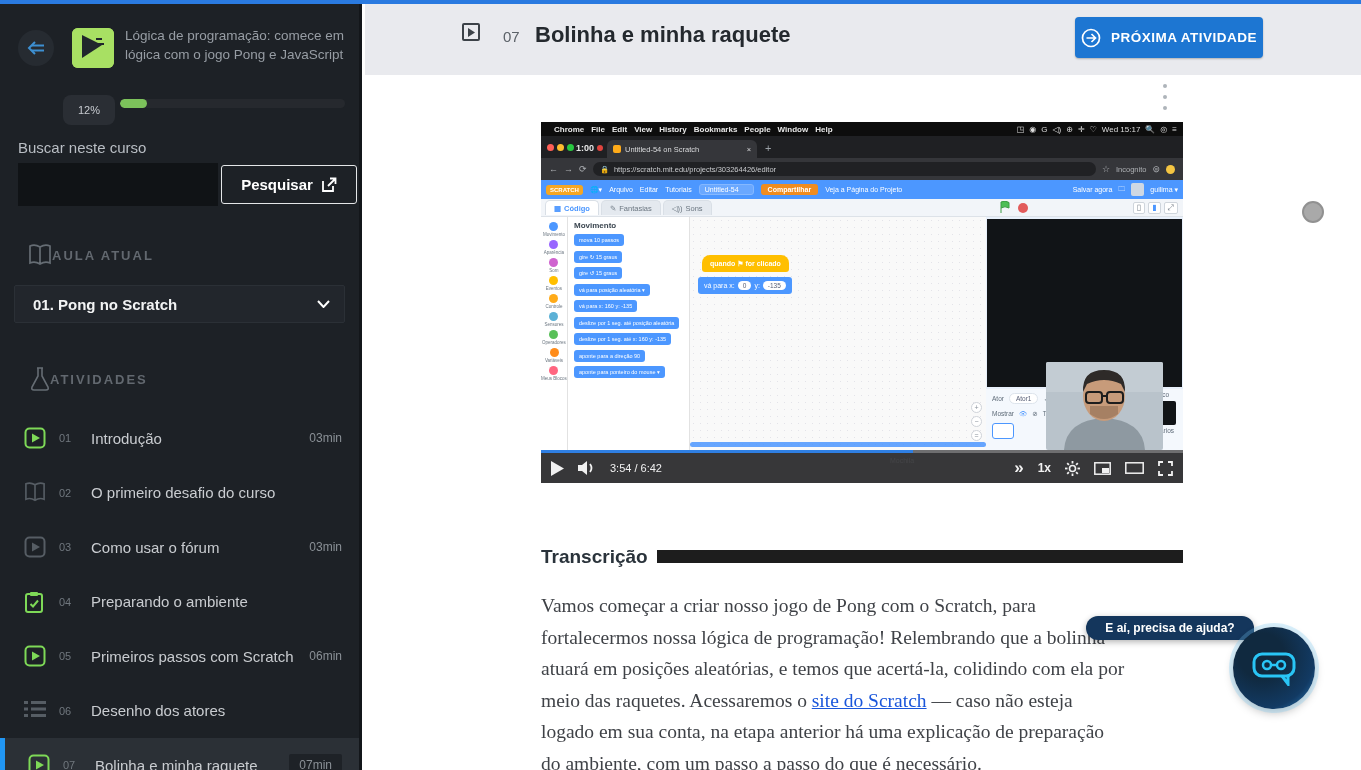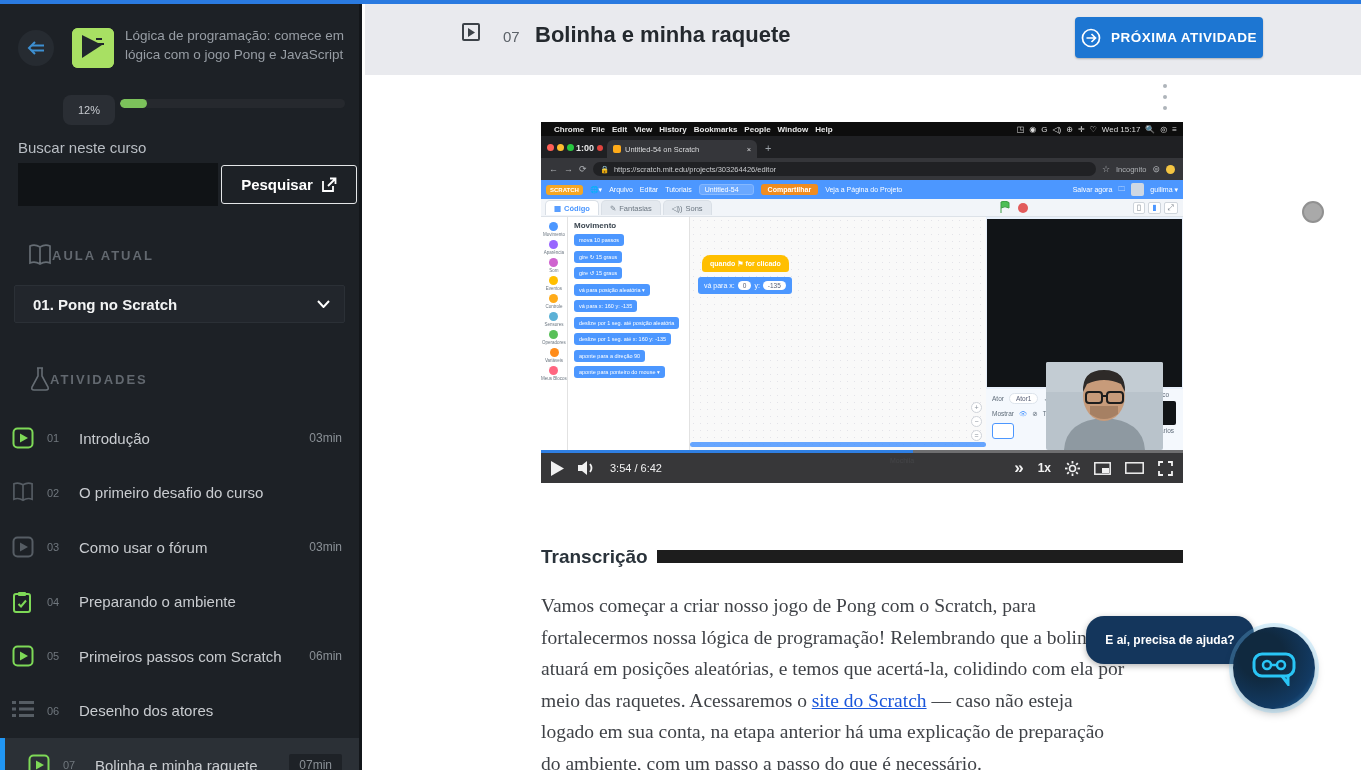--- a/index.html
+++ b/index.html
@@ -29,21 +29,21 @@
                 border-radius:3px; color:#fff; font-weight:bold; font-size:15px; display:flex; gap:9px;
                 align-items:center; justify-content:center; cursor:pointer; }
   .side-section { display:flex; align-items:center; color:#646b72; }
   .side-section .sec-label { font-size:13px; font-weight:bold; letter-spacing:2px; color:#62686f; }
   #lesson-select { left:14px; top:281px; width:331px; height:38px; background:#22262c; border:1px solid #2b3036;
                    border-radius:2px; display:flex; align-items:center; justify-content:space-between;
                    padding:0 14px 0 18px; cursor:pointer; }
   #lesson-select .sel-text { color:#f2f3f4; font-size:15px; font-weight:bold; }
 
   #activities-list { left:0; top:407px; width:359px; }
-  .activity-row { position:relative; height:54.5px; display:flex; align-items:center; padding-left:12px; cursor:pointer; }
+  .activity-row { position:relative; height:54.5px; display:flex; align-items:center; padding-left:24px; cursor:pointer; }
   .activity-row.active { background:#2b3036; border-left:5px solid #2196f3; padding-left:23px; }
   .act-icon { width:22px; height:22px; flex:0 0 22px; }
   .act-num { width:22px; margin-left:13px; font-size:11px; color:#70777e; }
   .act-title { flex:1; margin-left:10px; font-size:15px; color:#c9ccd0; }
   .act-dur { margin-right:17px; font-size:12px; color:#8a9096; }
   .activity-row.active .act-dur { background:#1e2227; padding:4px 10px; border-radius:2px; }
 
   
   #main-header { left:365px; top:4px; width:996px; height:71px; background:#e9eaee; }
   #hdr-play-icon { left:462px; top:23px; width:18px; height:18px; border:2px solid #3c4248; border-radius:2px;
@@ -129,21 +129,21 @@
   .ctl { display:flex; align-items:center; justify-content:center; cursor:pointer; }
 
   
   #transcript-heading { left:541px; top:546px; font-size:19px; font-weight:bold; color:#2a333b; }
   #transcript-bar { left:657px; top:550px; width:526px; height:13px; background:#1d1d1d; }
   #transcript-body { left:541px; top:590px; width:586px; font-family:"Liberation Serif","DejaVu Serif",serif;
                      font-size:19.5px; line-height:31.5px; color:#3f4247; }
   #transcript-body a { color:#1a56db; }
 
   
-  #help-bubble { left:1086px; top:616px; width:168px; height:48px; background:#14365c; border-radius:18px 18px 4px 18px;
+  #help-bubble { left:1086px; top:616px; width:168px; height:24px; background:#14365c; border-radius:18px 18px 4px 18px;
                  color:#fff; font-size:12px; font-weight:bold; display:flex; align-items:center; justify-content:center;
                  box-shadow:0 2px 6px rgba(0,0,0,.3); cursor:pointer; }
   #help-fab { left:1233px; top:627px; width:82px; height:82px; border-radius:50%;
               background:radial-gradient(circle at 35% 35%, #10293f 30%, #123a63 70%, #2d84c8 100%);
               box-shadow:0 0 0 4px rgba(120,200,245,.28), 0 4px 10px rgba(0,0,0,.25);
               display:flex; align-items:center; justify-content:center; cursor:pointer; }
 </style>
 </head>
 <body>
 

